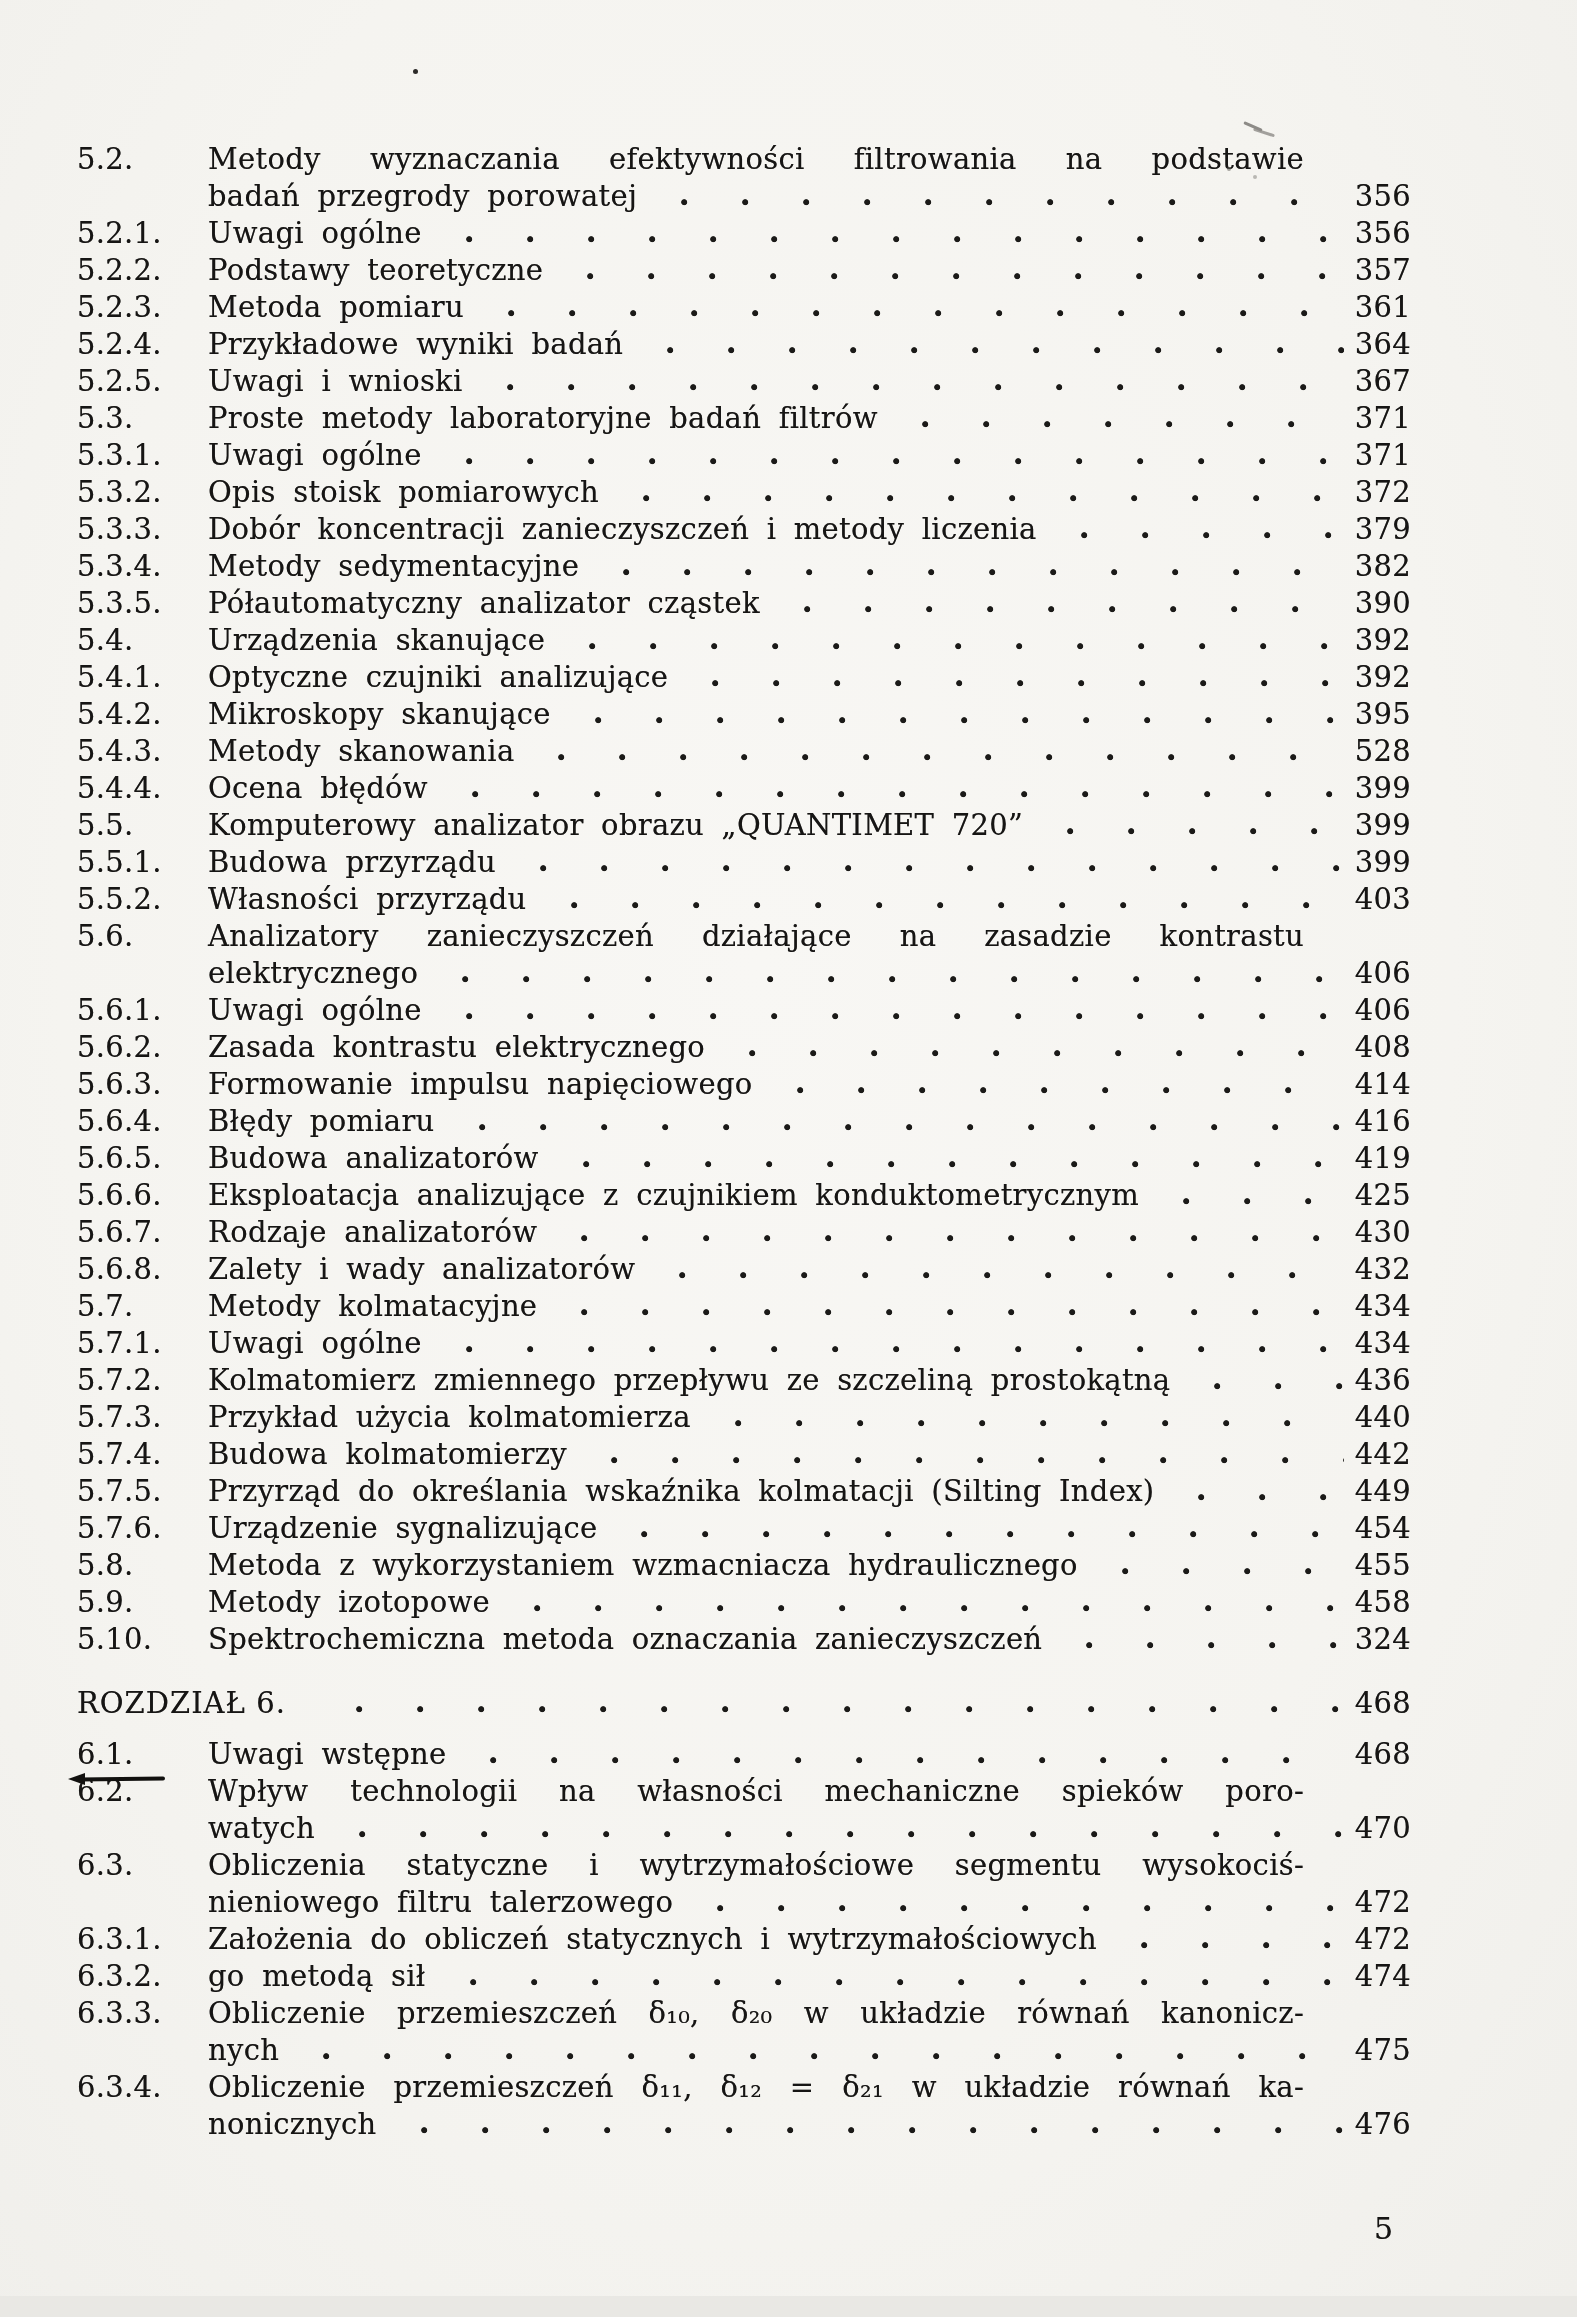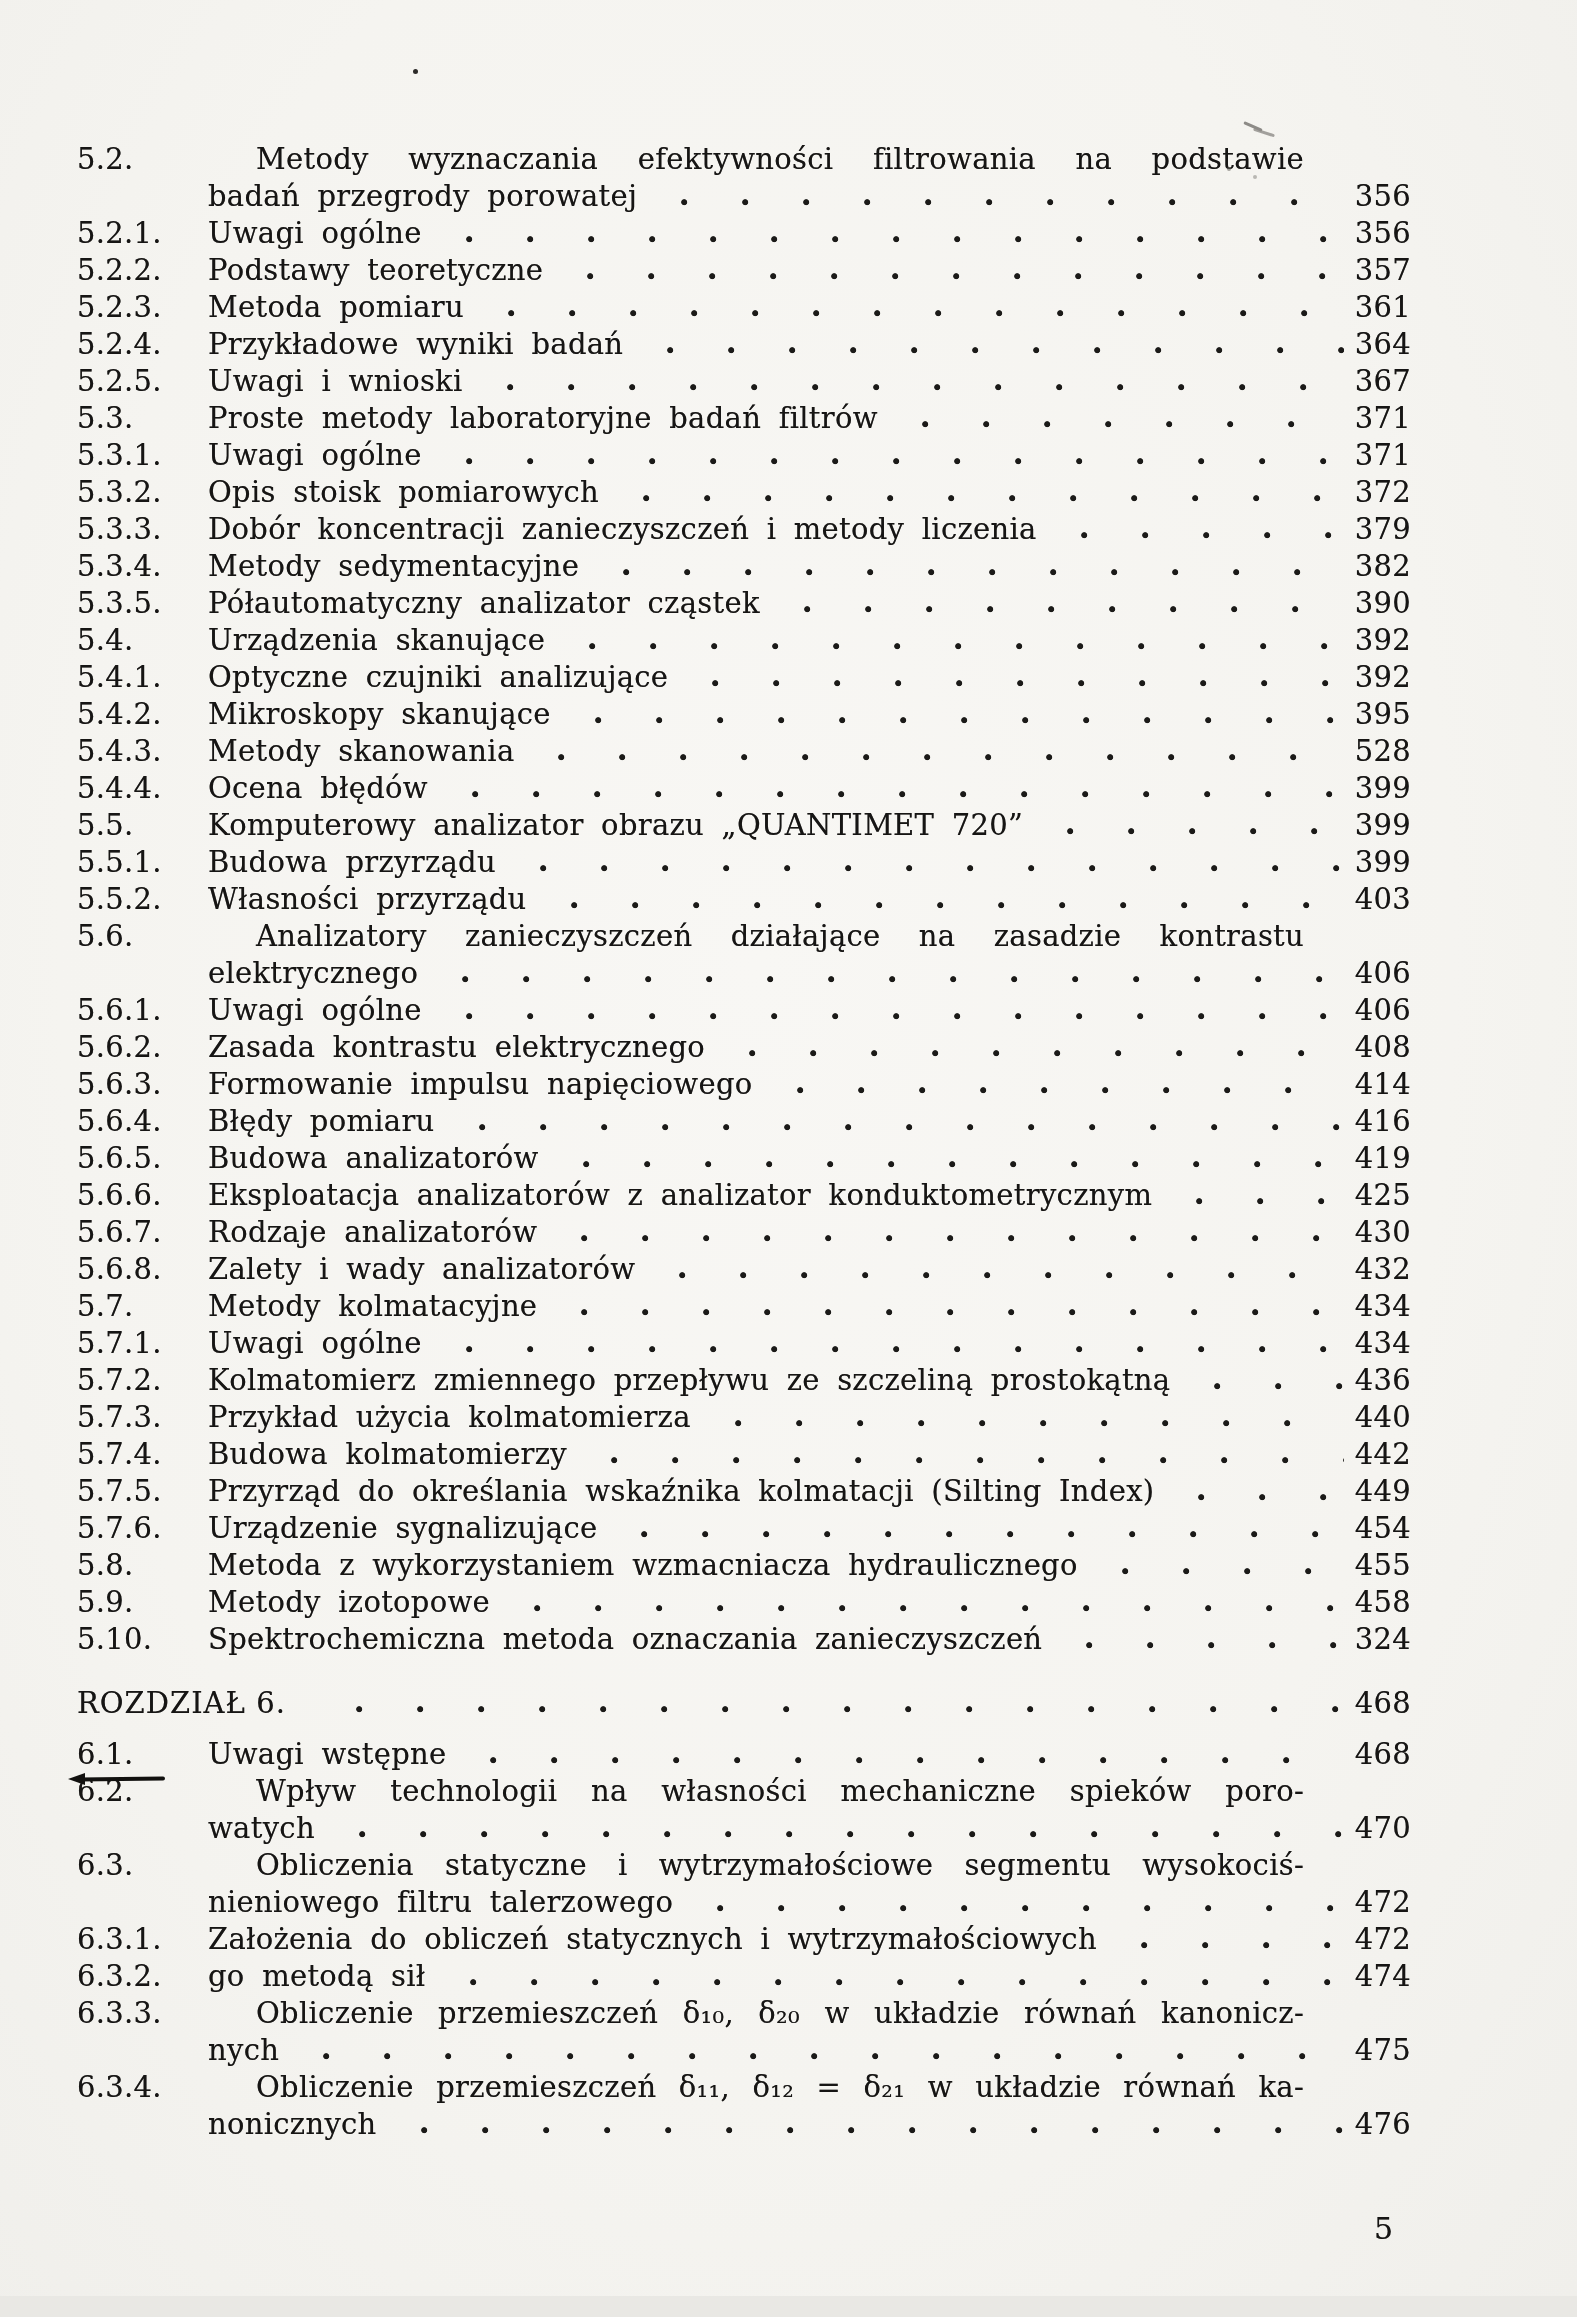--- a/index.html
+++ b/index.html
@@ -15,21 +15,20 @@
     text-shadow:0 0 0.5px rgba(25,22,20,.55);
   }
   .toc{position:absolute;left:77px;top:141px;width:1334px;}
   .row{display:flex;align-items:baseline;font-size:29px;line-height:37px;letter-spacing:0.3px;}
   .num{flex:0 0 131px;white-space:nowrap;}
   .body{flex:1 1 auto;min-width:0;}
   .pre{
     line-height:37px;word-spacing:8px;
     text-align:justify;text-align-last:justify;
     padding-right:107px;
-    margin-left:48px;
   }
   .lastline{display:flex;align-items:center;}
   .txt{white-space:nowrap;word-spacing:8px;}
   .leader{
     flex:1 1 auto;min-width:6px;align-self:stretch;
     margin:0 10px 0 18px;
     background-image:radial-gradient(circle at 3.2px 3.2px,#1b1a18 2.6px,rgba(0,0,0,0) 3.4px);
     background-size:61px 7px;
     background-repeat:repeat-x;
     background-position:26px calc(100% - 9px);
@@ -321,21 +320,21 @@
         <span class="txt">Budowa analizatorów</span>
         <span class="leader"></span>
         <span class="pagenum">419</span>
       </div>
     </div>
   </div>
         <div class="row">
     <span class="num">5.6.6.</span>
     <div class="body">
       <div class="lastline">
-        <span class="txt">Eksploatacja analizatorów z analizator konduktometrycznym</span>
+        <span class="txt">Eksploatacja analizujące z czujnikiem konduktometrycznym</span>
         <span class="leader"></span>
         <span class="pagenum">425</span>
       </div>
     </div>
   </div>
         <div class="row">
     <span class="num">5.6.7.</span>
     <div class="body">
       <div class="lastline">
         <span class="txt">Rodzaje analizatorów</span>

